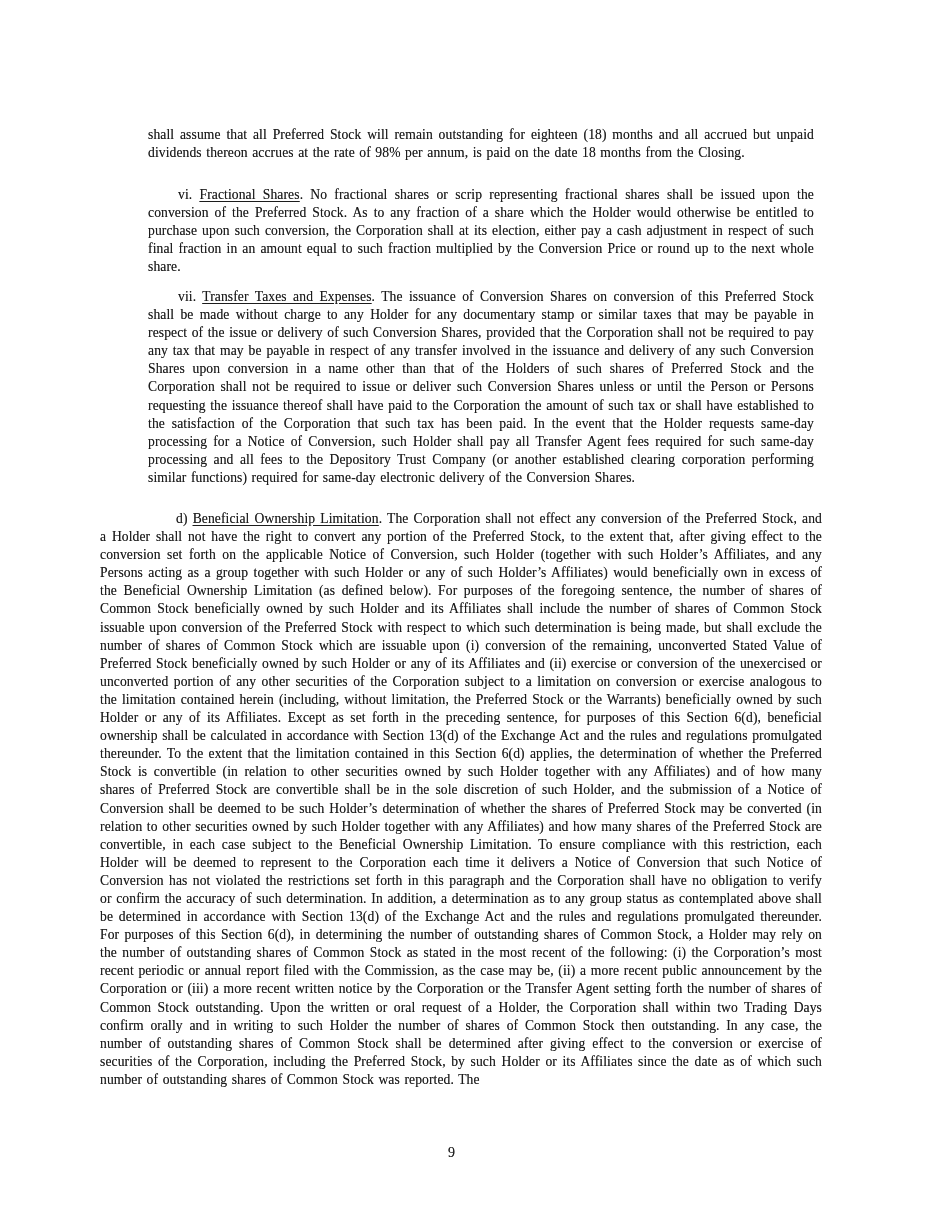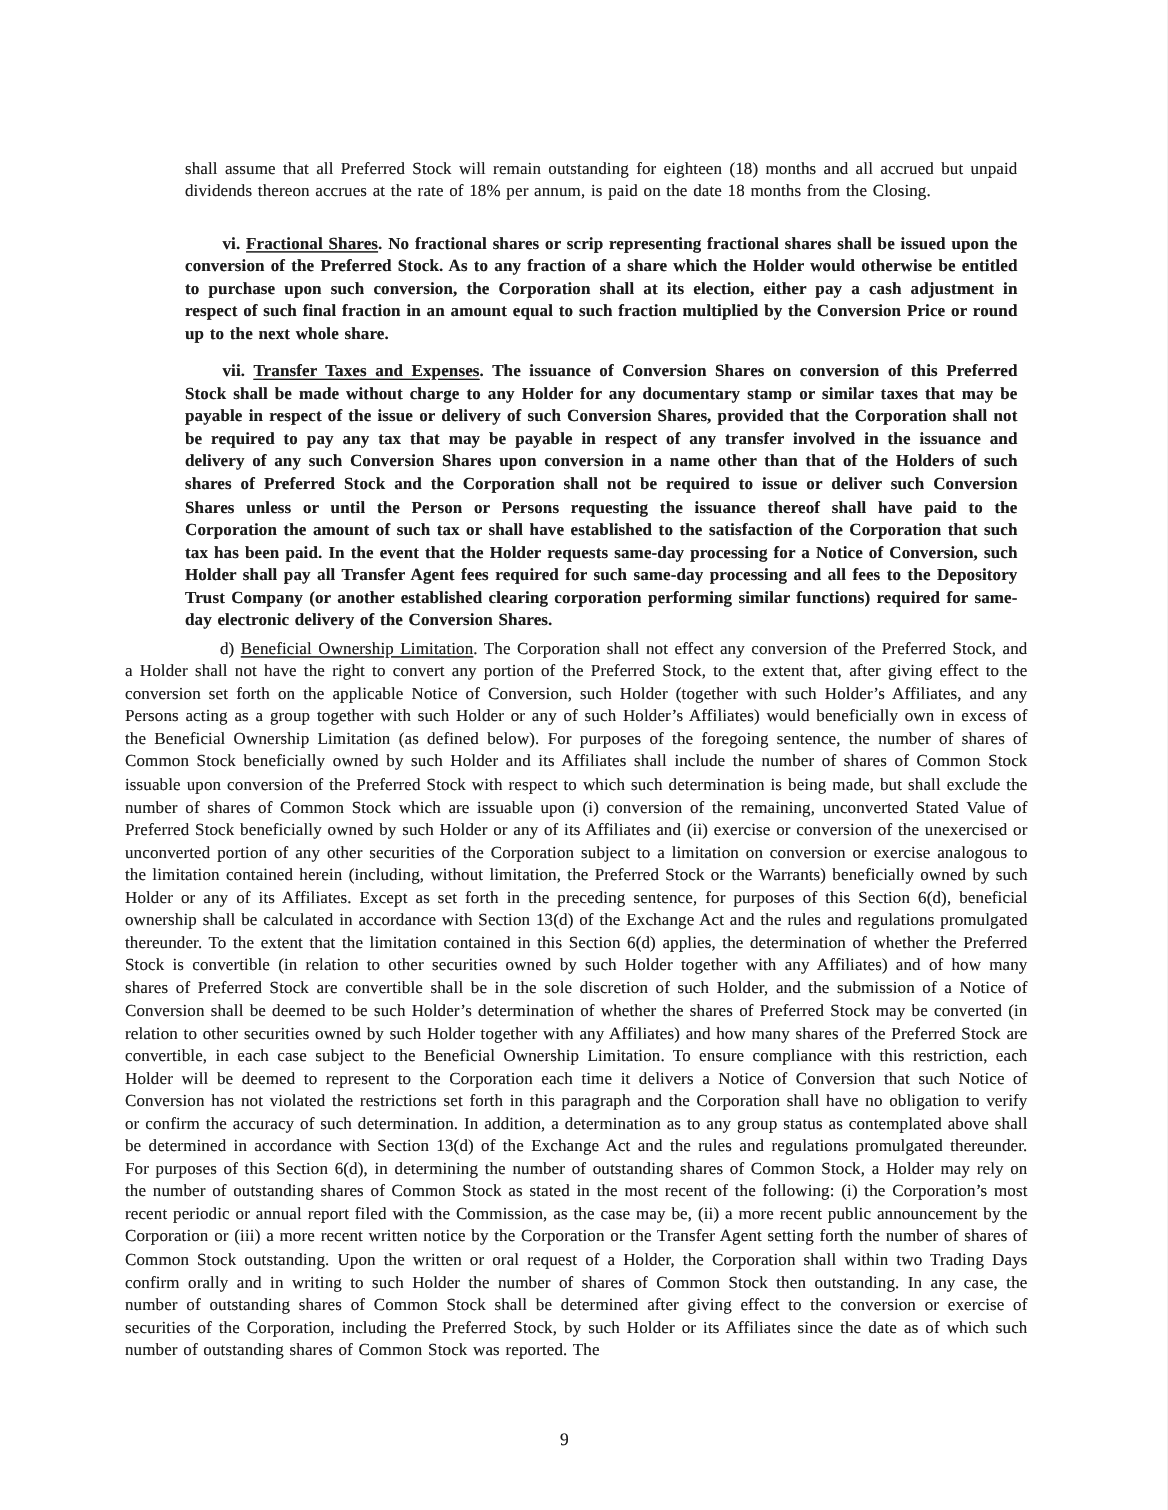--- a/index.html
+++ b/index.html
@@ -26,21 +26,20 @@
     letter-spacing: 0.1px;
     word-spacing: 1px;
   }
   
   .sub-block {
     left: 148px;
     width: 666px;
   }
   .indent-first {
     text-indent: 30px;
-    font-weight: bold;
   }
   
   .main-block {
     left: 100px;
     width: 722px;
     text-indent: 76px;
   }
   .item-heading {
     text-decoration: underline;
     text-underline-offset: 2px;
@@ -56,21 +55,21 @@
   .para, .page-number {
     text-shadow: 0 0 0.4px rgba(20,20,20,0.55);
   }
 </style>
 </head>
 <body>
 
 <div class="page">
 
   <p class="para sub-block" style="top:126px;">
-    <span>shall assume that all Preferred Stock will remain outstanding for eighteen (18) months and all accrued but unpaid dividends thereon accrues at the rate of 18% per annum, is paid on the date 18 months from the Closing.</span>
+    <span>shall assume that all Preferred Stock will remain outstanding for eighteen (18) months and all accrued but unpaid dividends thereon accrues at the rate of 98% per annum, is paid on the date 18 months from the Closing.</span>
   </p>
 
   <p class="para sub-block indent-first" style="top:186px;"><span class="item-label">vi. </span><span class="item-heading">Fractional Shares</span><span>. No fractional shares or scrip representing fractional shares shall be issued upon the conversion of the Preferred Stock. As to any fraction of a share which the Holder would otherwise be entitled to purchase upon such conversion, the Corporation shall at its election, either pay a cash adjustment in respect of such final fraction in an amount equal to such fraction multiplied by the Conversion Price or round up to the next whole share.</span></p>
 
   <p class="para sub-block indent-first" style="top:288px;"><span class="item-label">vii. </span><span class="item-heading">Transfer Taxes and Expenses</span><span>. The issuance of Conversion Shares on conversion of this Preferred Stock shall be made without charge to any Holder for any documentary stamp or similar taxes that may be payable in respect of the issue or delivery of such Conversion Shares, provided that the Corporation shall not be required to pay any tax that may be payable in respect of any transfer involved in the issuance and delivery of any such Conversion Shares upon conversion in a name other than that of the Holders of such shares of Preferred Stock and the Corporation shall not be required to issue or deliver such Conversion Shares unless or until the Person or Persons requesting the issuance thereof shall have paid to the Corporation the amount of such tax or shall have established to the satisfaction of the Corporation that such tax has been paid. In the event that the Holder requests same-day processing for a Notice of Conversion, such Holder shall pay all Transfer Agent fees required for such same-day processing and all fees to the Depository Trust Company (or another established clearing corporation performing similar functions) required for same-day electronic delivery of the Conversion Shares.</span></p>
 
   <p class="para main-block" style="top:510px;"><span class="item-label">d) </span><span class="item-heading">Beneficial Ownership Limitation</span><span>. The Corporation shall not effect any conversion of the Preferred Stock, and a Holder shall not have the right to convert any portion of the Preferred Stock, to the extent that, after giving effect to the conversion set forth on the applicable Notice of Conversion, such Holder (together with such Holder’s Affiliates, and any Persons acting as a group together with such Holder or any of such Holder’s Affiliates) would beneficially own in excess of the Beneficial Ownership Limitation (as defined below). For purposes of the foregoing sentence, the number of shares of Common Stock beneficially owned by such Holder and its Affiliates shall include the number of shares of Common Stock issuable upon conversion of the Preferred Stock with respect to which such determination is being made, but shall exclude the number of shares of Common Stock which are issuable upon (i) conversion of the remaining, unconverted Stated Value of Preferred Stock beneficially owned by such Holder or any of its Affiliates and (ii) exercise or conversion of the unexercised or unconverted portion of any other securities of the Corporation subject to a limitation on conversion or exercise analogous to the limitation contained herein (including, without limitation, the Preferred Stock or the Warrants) beneficially owned by such Holder or any of its Affiliates. Except as set forth in the preceding sentence, for purposes of this Section 6(d), beneficial ownership shall be calculated in accordance with Section 13(d) of the Exchange Act and the rules and regulations promulgated thereunder. To the extent that the limitation contained in this Section 6(d) applies, the determination of whether the Preferred Stock is convertible (in relation to other securities owned by such Holder together with any Affiliates) and of how many shares of Preferred Stock are convertible shall be in the sole discretion of such Holder, and the submission of a Notice of Conversion shall be deemed to be such Holder’s determination of whether the shares of Preferred Stock may be converted (in relation to other securities owned by such Holder together with any Affiliates) and how many shares of the Preferred Stock are convertible, in each case subject to the Beneficial Ownership Limitation. To ensure compliance with this restriction, each Holder will be deemed to represent to the Corporation each time it delivers a Notice of Conversion that such Notice of Conversion has not violated the restrictions set forth in this paragraph and the Corporation shall have no obligation to verify or confirm the accuracy of such determination. In addition, a determination as to any group status as contemplated above shall be determined in accordance with Section 13(d) of the Exchange Act and the rules and regulations promulgated thereunder. For purposes of this Section 6(d), in determining the number of outstanding shares of Common Stock, a Holder may rely on the number of outstanding shares of Common Stock as stated in the most recent of the following: (i) the Corporation’s most recent periodic or annual report filed with the Commission, as the case may be, (ii) a more recent public announcement by the Corporation or (iii) a more recent written notice by the Corporation or the Transfer Agent setting forth the number of shares of Common Stock outstanding. Upon the written or oral request of a Holder, the Corporation shall within two Trading Days confirm orally and in writing to such Holder the number of shares of Common Stock then outstanding. In any case, the number of outstanding shares of Common Stock shall be determined after giving effect to the conversion or exercise of securities of the Corporation, including the Preferred Stock, by such Holder or its Affiliates since the date as of which such number of outstanding shares of Common Stock was reported. The</span></p>
 
   <div class="page-number">9</div>
 

